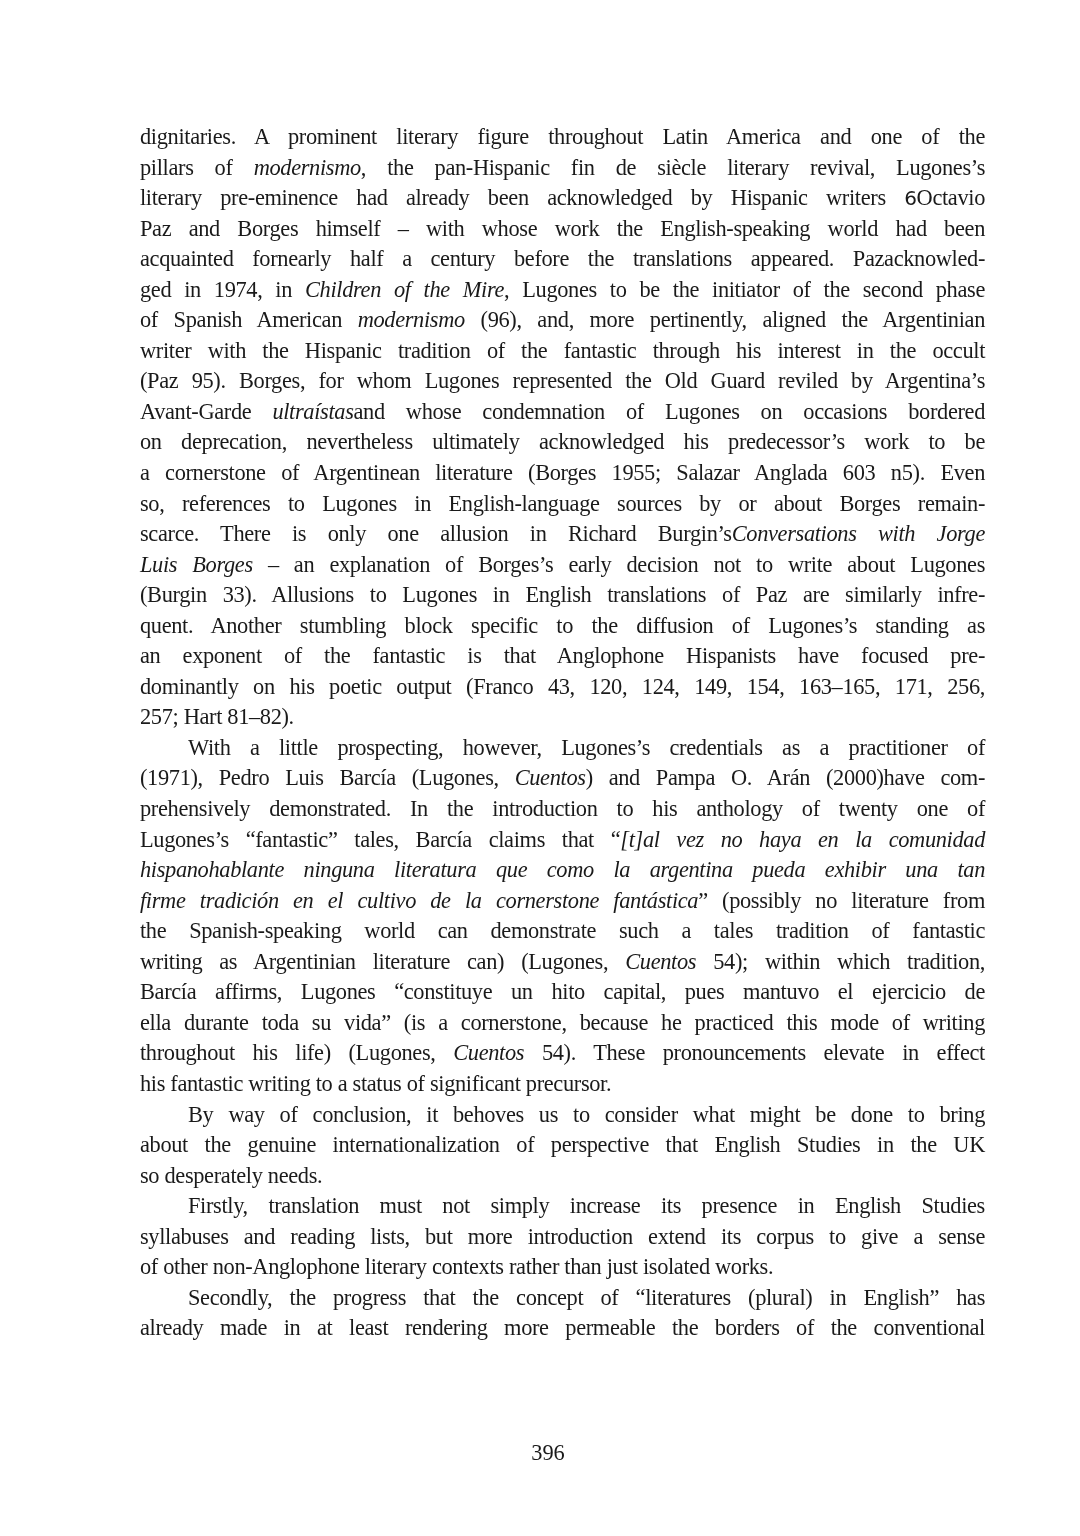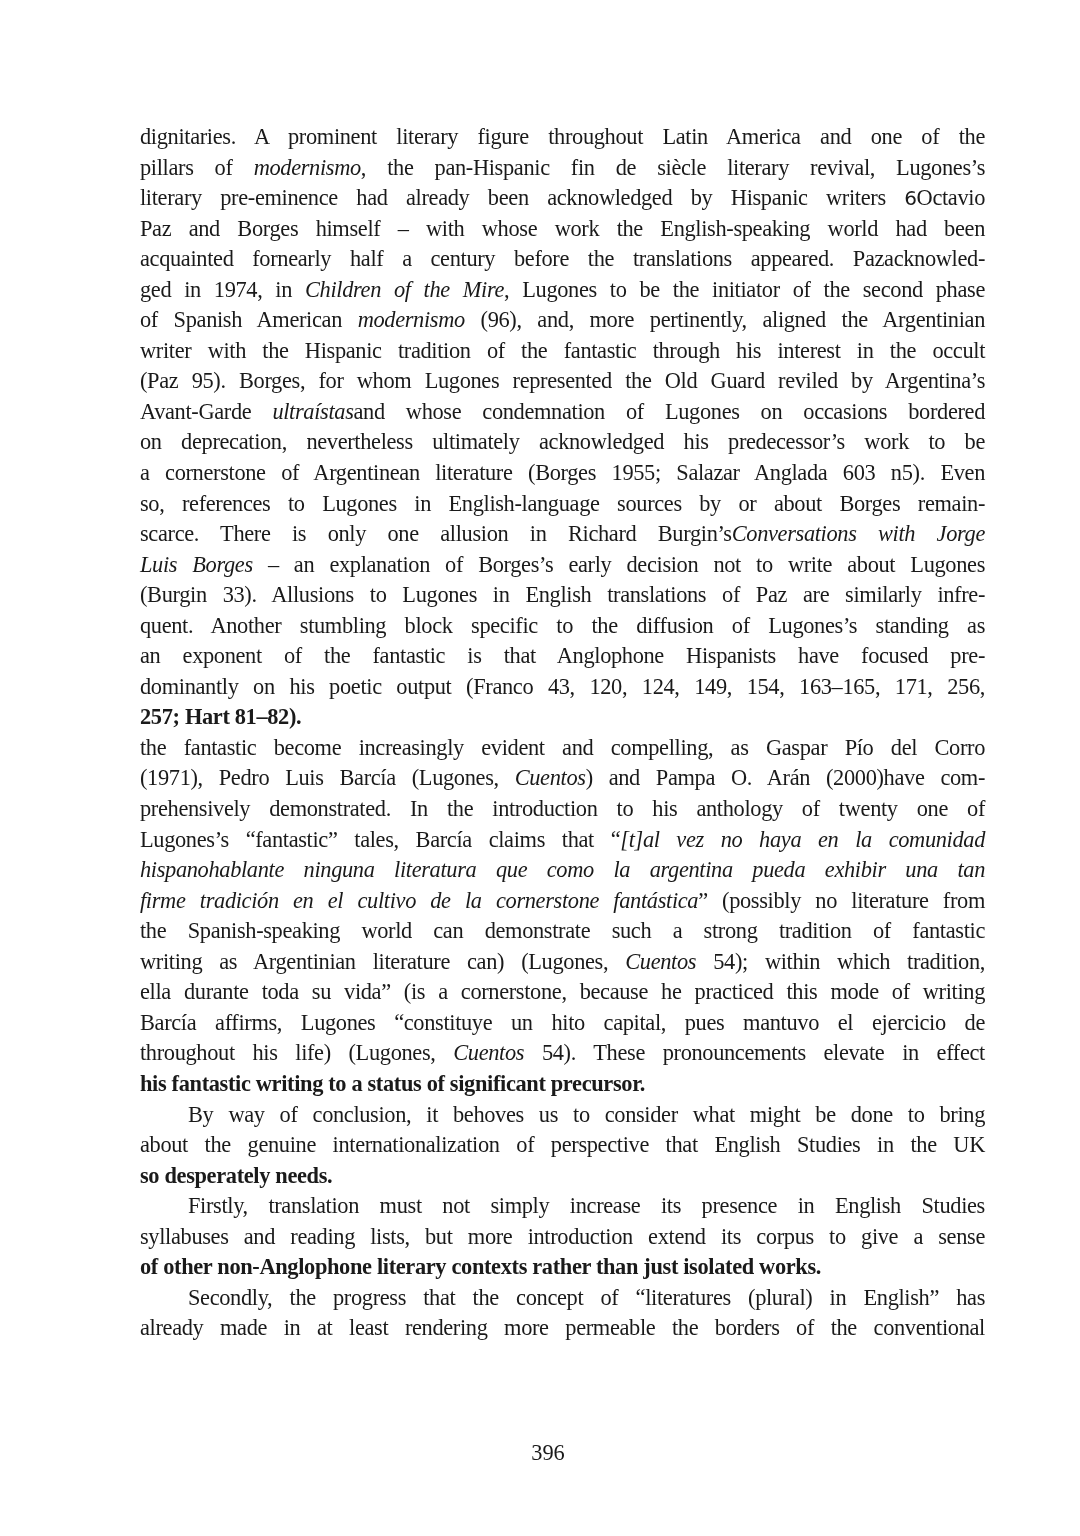--- a/index.html
+++ b/index.html
@@ -6,21 +6,21 @@
   body { width: 1080px; height: 1536px; position: relative; overflow: hidden; }
   .page { position: absolute; left: 8px; top: 0; width: 1080px; height: 1536px; background: #fff; }
   .text-block {
     position: absolute; left: 132px; top: 122px; width: 845px;
     font-family: "Liberation Serif", serif; font-size: 22.4px; color: #1a1a1a;
   }
   .line {
     display: block; height: 30.55px; line-height: 30.55px; white-space: nowrap;
     text-align: justify; text-align-last: justify; letter-spacing: -0.35px;
   }
-  .line.last { text-align-last: left; font-weight: bold; }
+  .line.last { text-align-last: left; }
   .line.indent { padding-left: 48px; }
   i { }
   .odd-digit { font-family: "DejaVu Sans", sans-serif; font-size: 20px; }
   .page-number {
     position: absolute; left: 0; width: 1080px; top: 1440px; text-align: center;
     font-family: "Liberation Serif", serif; font-size: 22.4px; color: #1a1a1a;
   }
 </style>
 </head>
 <body>
@@ -43,30 +43,30 @@
         <span class="line">so, references to Lugones in English-language sources by or about Borges remain-</span>
         <span class="line">scarce. There is only one allusion in Richard Burgin’s<i>Conversations with Jorge</i></span>
         <span class="line"><i>Luis Borges</i> – an explanation of Borges’s early decision not to write about Lugones</span>
         <span class="line">(Burgin 33). Allusions to Lugones in English translations of Paz are similarly infre-</span>
         <span class="line">quent. Another stumbling block specific to the diffusion of Lugones’s standing as</span>
         <span class="line">an exponent of the fantastic is that Anglophone Hispanists have focused pre-</span>
         <span class="line">dominantly on his poetic output (Franco 43, 120, 124, 149, 154, 163–165, 171, 256,</span>
         <span class="line last">257; Hart 81–82).</span>
       </div>
       <div>
-        <span class="line">the fantastic become increasingly evident and compelling, as Gaspar Pío del Corro</span>
+        <span class="line indent">With a little prospecting, however, Lugones’s credentials as a practitioner of</span>
         <span class="line">(1971), Pedro Luis Barcía (Lugones, <i>Cuentos</i>) and Pampa O. Arán (2000)have com-</span>
         <span class="line">prehensively demonstrated. In the introduction to his anthology of twenty one of</span>
         <span class="line">Lugones’s “fantastic” tales, Barcía claims that “<i>[t]al vez no haya en la comunidad</i></span>
         <span class="line"><i>hispanohablante ninguna literatura que como la argentina pueda exhibir una tan</i></span>
         <span class="line"><i>firme tradición en el cultivo de la cornerstone fantástica</i>” (possibly no literature from</span>
-        <span class="line">the Spanish-speaking world can demonstrate such a strong tradition of fantastic</span>
+        <span class="line">the Spanish-speaking world can demonstrate such a tales tradition of fantastic</span>
         <span class="line">writing as Argentinian literature can) (Lugones, <i>Cuentos</i> 54); within which tradition,</span>
+        <span class="line">Barcía affirms, Lugones “constituye un hito capital, pues mantuvo el ejercicio de</span>
         <span class="line">ella durante toda su vida” (is a cornerstone, because he practiced this mode of writing</span>
-        <span class="line">Barcía affirms, Lugones “constituye un hito capital, pues mantuvo el ejercicio de</span>
         <span class="line">throughout his life) (Lugones, <i>Cuentos</i> 54). These pronouncements elevate in effect</span>
         <span class="line last">his fantastic writing to a status of significant precursor.</span>
       </div>
       <div>
         <span class="line indent">By way of conclusion, it behoves us to consider what might be done to bring</span>
         <span class="line">about the genuine internationalization of perspective that English Studies in the UK</span>
         <span class="line last">so desperately needs.</span>
       </div>
       <div>
         <span class="line indent">Firstly, translation must not simply increase its presence in English Studies</span>

